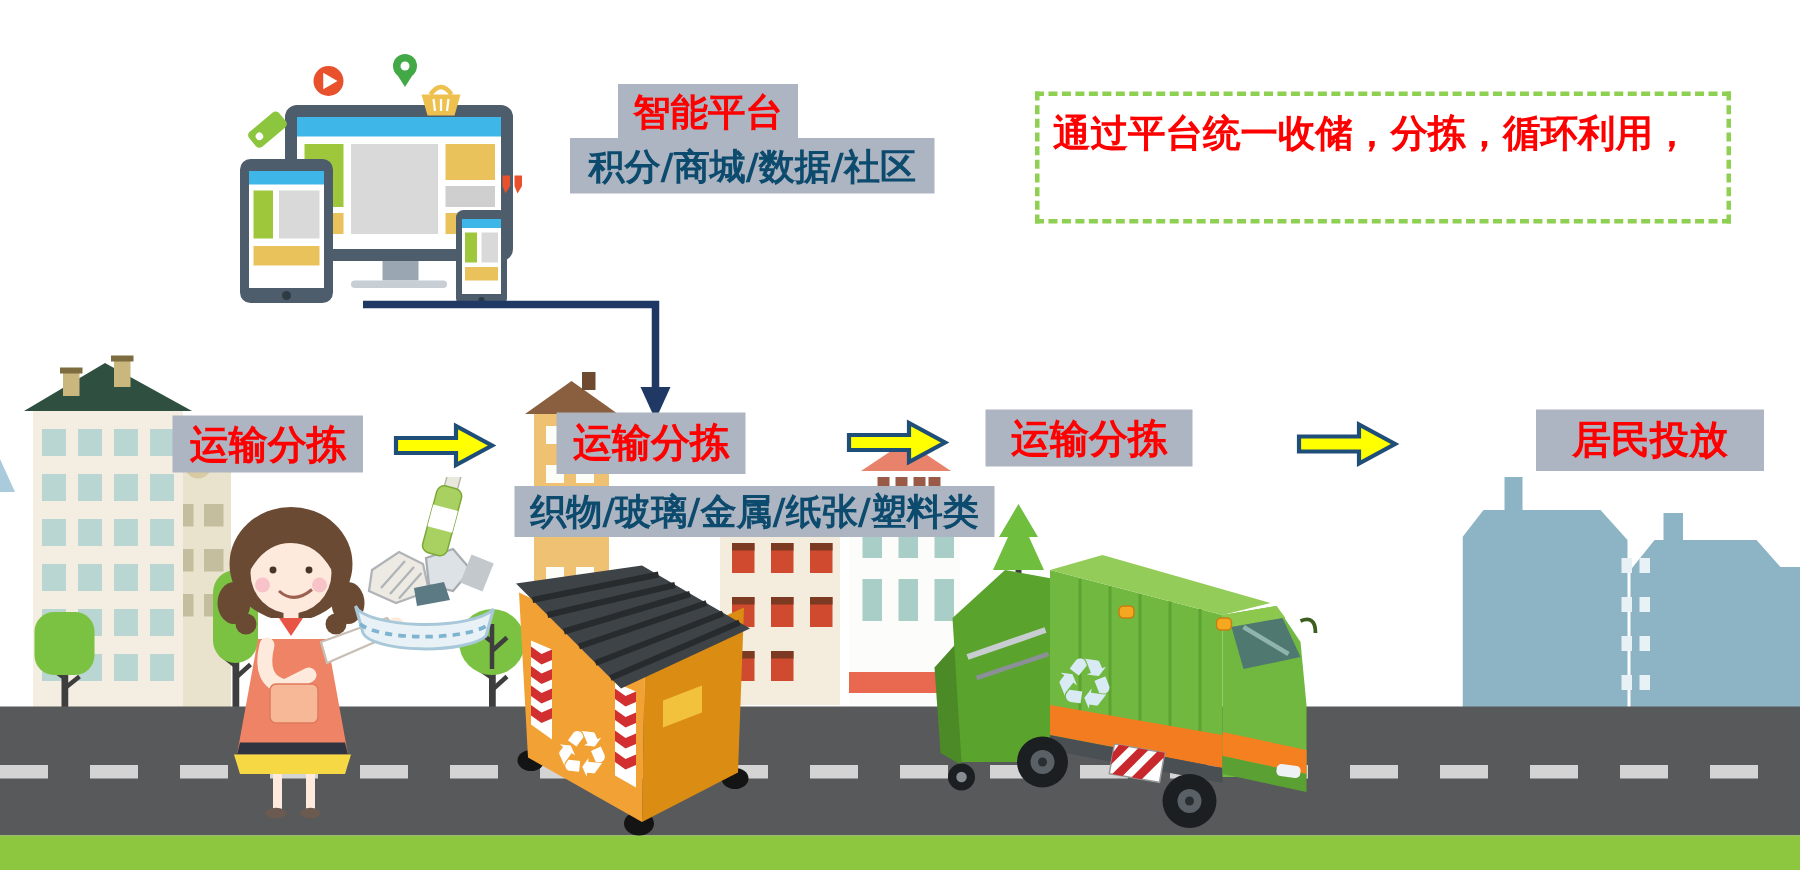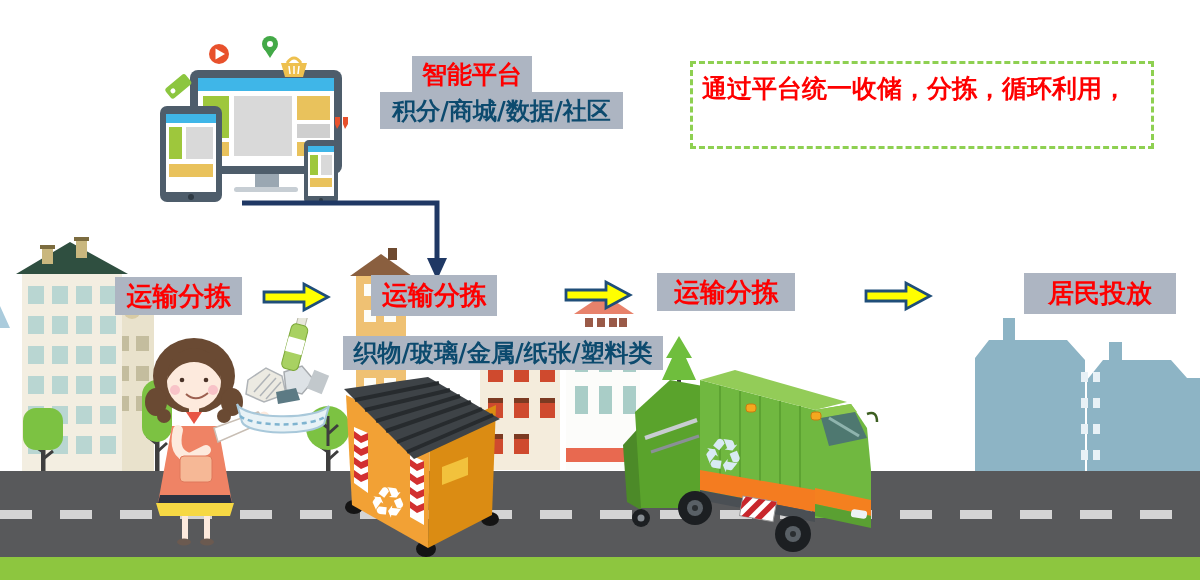--- a/index.html
+++ b/index.html
@@ -367,19 +367,19 @@
   </svg>
 
   <div class="badge" style="left:115px;top:277px;width:127px;height:38px">运输分拣</div>
   <div class="badge" style="left:371px;top:275px;width:126px;height:41px">运输分拣</div>
   <div class="badge" style="left:657px;top:273px;width:138px;height:38px">运输分拣</div>
   <div class="badge" style="left:1024px;top:273px;width:152px;height:41px">居民投放</div>
 
   <div class="badge" style="left:412px;top:56px;width:120px;height:36px;font-size:25px">智能平台</div>
   <div class="badge white" style="left:380px;top:92px;width:243px;height:37px">积分/商城/数据/社区</div>
 
-  <div class="badge white" style="left:343px;top:336px;width:320px;height:34px">织物/玻璃/金属/纸张/塑料类</div>
+  <div class="badge white" style="left:343px;top:324px;width:320px;height:34px">织物/玻璃/金属/纸张/塑料类</div>
 
   <div class="callout">
     <div>通过平台统一收储，分拣，循环利用，</div>
   </div>
 
 </div>
 
 </body></html>

